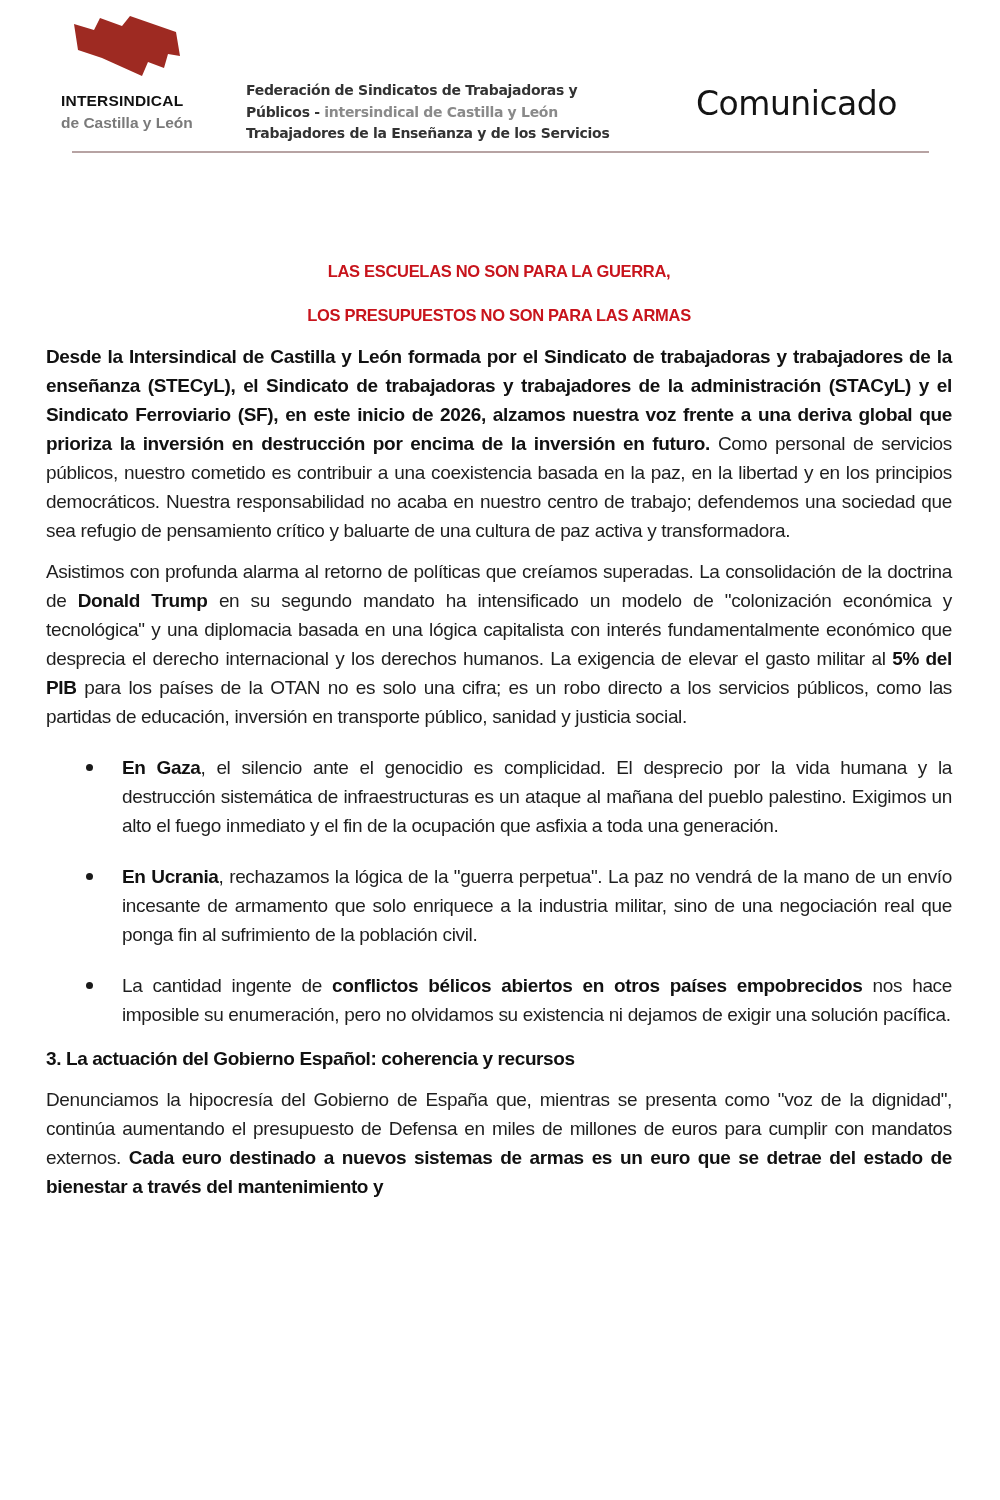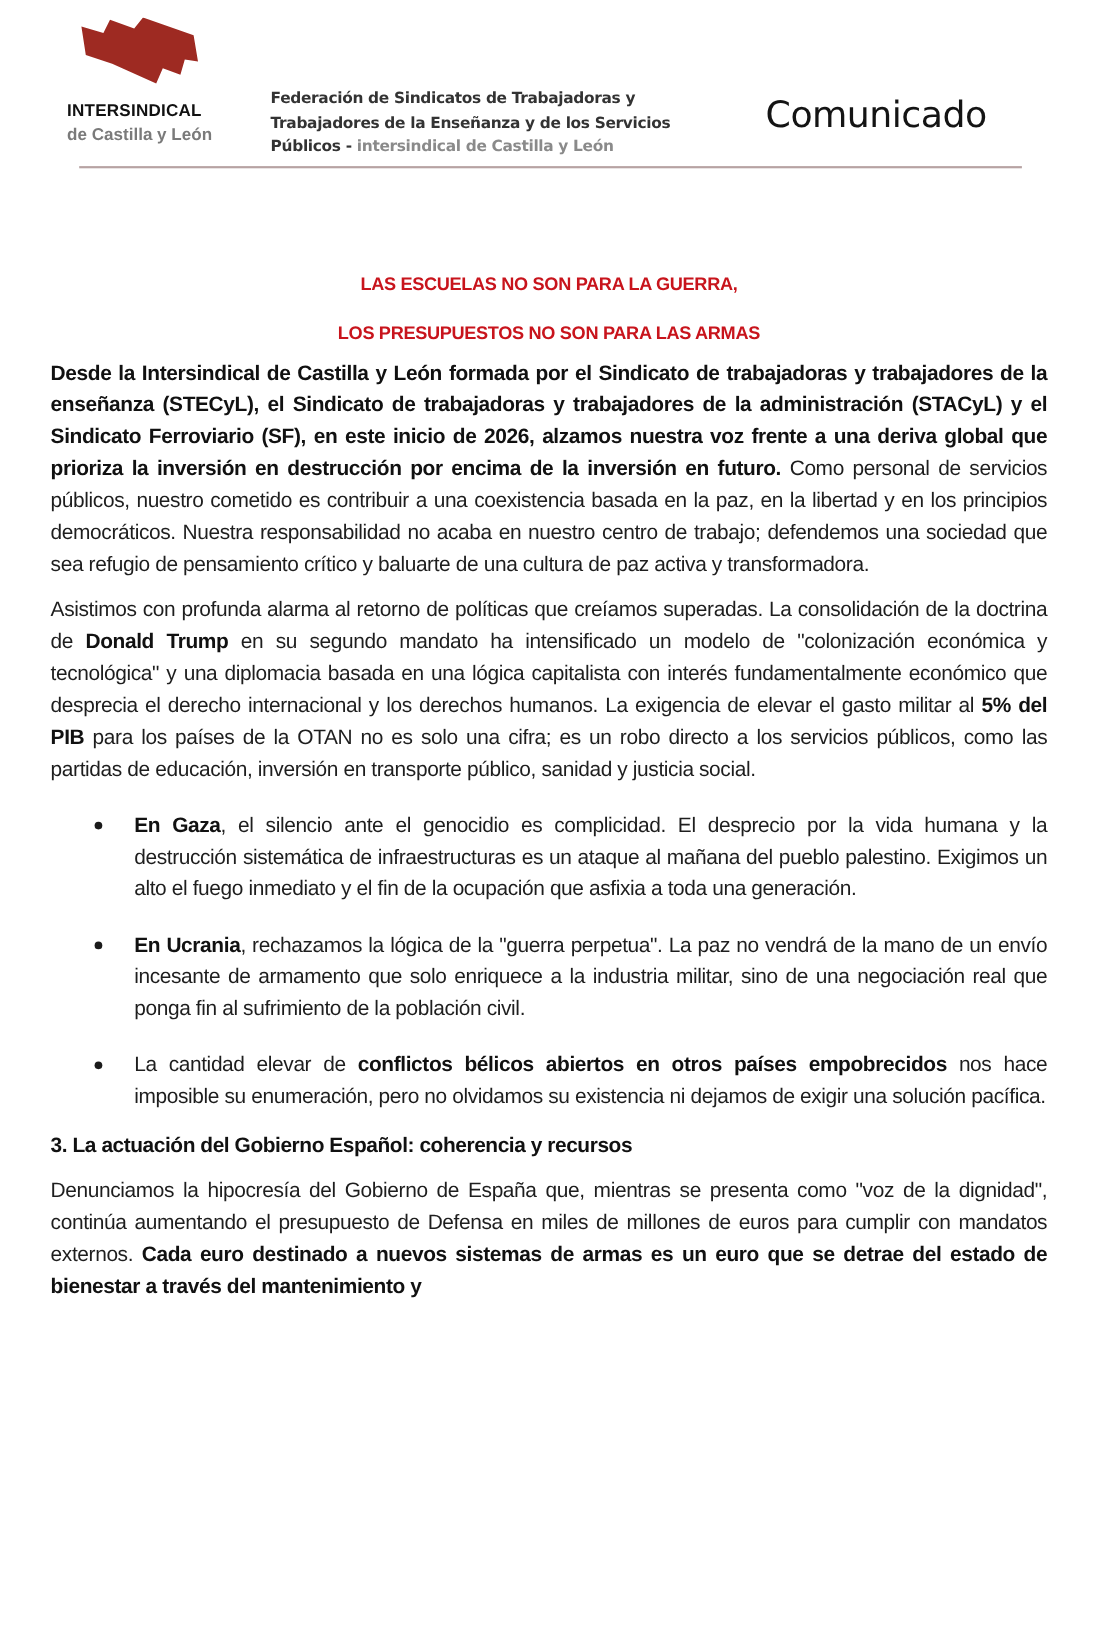--- a/index.html
+++ b/index.html
@@ -11,21 +11,21 @@
   .org-name { position: absolute; left: 61px; top: 90px; font-family: "Liberation Sans", sans-serif; font-weight: 700; line-height: 22px; }
   .org-name .l1 { font-size: 15.5px; color: #111; letter-spacing: 0.2px; }
   .org-name .l2 { font-size: 15.5px; color: #7a7a7a; }
   .fed { position: absolute; left: 246px; top: 80px; font-family: "DejaVu Sans", sans-serif; font-size: 14px; line-height: 21.5px; color: #333; letter-spacing: -0.3px; font-weight: bold; }
   .fed .muted { color: #8a8a8a; }
   .comunicado { position: absolute; left: 696px; top: 84px; font-family: "DejaVu Sans", sans-serif; font-size: 33px; color: #141414; letter-spacing: -0.5px; }
   .rule { position: absolute; left: 72px; top: 151px; width: 857px; height: 2px; background: #b7a3a3; }
 
   
   .content { position: absolute; left: 46px; top: 244px; width: 906px; font-family: "Liberation Sans", sans-serif; }
-  .title { text-align: center; color: #c8141c; font-weight: 700; font-size: 16.5px; line-height: 22px; margin: 4px; letter-spacing: -0.3px; }
+  .title { text-align: center; color: #c8141c; font-weight: 700; font-size: 16.5px; line-height: 22px; margin: 16px; letter-spacing: -0.3px; }
   .title.t2 { margin-top: 22px; }
   p { margin: 0; }
   .para { font-size: 19px; line-height: 29px; text-align: justify; letter-spacing: -0.35px; color: #1e1e1e; margin-top: 22px; }
   .intro { margin-top: 11px; }
   .h { font-size: 19px; font-weight: 700; line-height: 29px; letter-spacing: -0.4px; color: #111; }
   b { font-weight: 700; color: #111; }
   .gap-h { margin-top: 12px; }
   .gap-p { margin-top: 12px; }
   ul.bullets { list-style: none; margin: 12px 0 0 0; padding: 0; }
   ul.bullets li { position: relative; padding-left: 76px; margin-bottom: 15px; }
@@ -40,37 +40,37 @@
     <path d="M2 8 L22 14 L28 2 L50 10 L58 0 L104 16 L108 40 L96 38 L92 52 L76 46 L70 60 L30 42 L6 34 Z" fill="#9e2a22"></path>
   </svg>
 
   <div class="org-name">
     <div class="l1">INTERSINDICAL</div>
     <div class="l2">de Castilla y León</div>
   </div>
 
   <div class="fed">
     <div>Federación de Sindicatos de Trabajadoras y</div>
+    <div><span>Públicos - </span><span class="muted">intersindical de Castilla y León</span></div>
     <div>Trabajadores de la Enseñanza y de los Servicios</div>
-    <div><span>Públicos - </span><span class="muted">intersindical de Castilla y León</span></div>
   </div>
 
   <div class="comunicado">Comunicado</div>
   <div class="rule"></div>
 
   <div class="content">
     <h1 class="title">LAS ESCUELAS NO SON PARA LA GUERRA,</h1>
     <h1 class="title t2">LOS PRESUPUESTOS NO SON PARA LAS ARMAS</h1>
 
     <p class="para intro"><b>Desde la Intersindical de Castilla y León formada por el Sindicato de trabajadoras y trabajadores de la enseñanza (STECyL), el Sindicato de trabajadoras y trabajadores de la administración (STACyL) y el Sindicato Ferroviario (SF), en este inicio de 2026, alzamos nuestra voz frente a una deriva global que prioriza la inversión en destrucción por encima de la inversión en futuro.</b><span> Como personal de servicios públicos, nuestro cometido es contribuir a una coexistencia basada en la paz, en la libertad y en los principios democráticos. Nuestra responsabilidad no acaba en nuestro centro de trabajo; defendemos una sociedad que sea refugio de pensamiento crítico y baluarte de una cultura de paz activa y transformadora.</span></p>
 
     <p class="para gap-p"><span>Asistimos con profunda alarma al retorno de políticas que creíamos superadas. La consolidación de la doctrina de </span><b>Donald Trump</b><span> en su segundo mandato ha intensificado un modelo de "colonización económica y tecnológica" y una diplomacia basada en una lógica capitalista con interés fundamentalmente económico que desprecia el derecho internacional y los derechos humanos. La exigencia de elevar el gasto militar al </span><b>5% del PIB</b><span> para los países de la OTAN no es solo una cifra; es un robo directo a los servicios públicos, como las partidas de educación, inversión en transporte público, sanidad y justicia social.</span></p>
 
     <ul class="bullets">
       <li class="para"><span class="dot"></span><span></span><b>En Gaza</b><span>, el silencio ante el genocidio es complicidad. El desprecio por la vida humana y la destrucción sistemática de infraestructuras es un ataque al mañana del pueblo palestino. Exigimos un alto el fuego inmediato y el fin de la ocupación que asfixia a toda una generación.</span></li>
       <li class="para"><span class="dot"></span><span></span><b>En Ucrania</b><span>, rechazamos la lógica de la "guerra perpetua". La paz no vendrá de la mano de un envío incesante de armamento que solo enriquece a la industria militar, sino de una negociación real que ponga fin al sufrimiento de la población civil.</span></li>
-      <li class="para"><span class="dot"></span><span>La cantidad elevar de </span><b>conflictos bélicos abiertos en otros países empobrecidos</b><span> nos hace imposible su enumeración, pero no olvidamos su existencia ni dejamos de exigir una solución pacífica.</span></li>
+      <li class="para"><span class="dot"></span><span>La cantidad ingente de </span><b>conflictos bélicos abiertos en otros países empobrecidos</b><span> nos hace imposible su enumeración, pero no olvidamos su existencia ni dejamos de exigir una solución pacífica.</span></li>
     </ul>
 
     <p class="h">3. La actuación del Gobierno Español: coherencia y recursos</p>
     <p class="para gap-p"><span>Denunciamos la hipocresía del Gobierno de España que, mientras se presenta como "voz de la dignidad", continúa aumentando el presupuesto de Defensa en miles de millones de euros para cumplir con mandatos externos. </span><b>Cada euro destinado a nuevos sistemas de armas es un euro que se detrae del estado de bienestar a través del mantenimiento y</b></p>
   </div>
 </div>
 
 </body></html>

